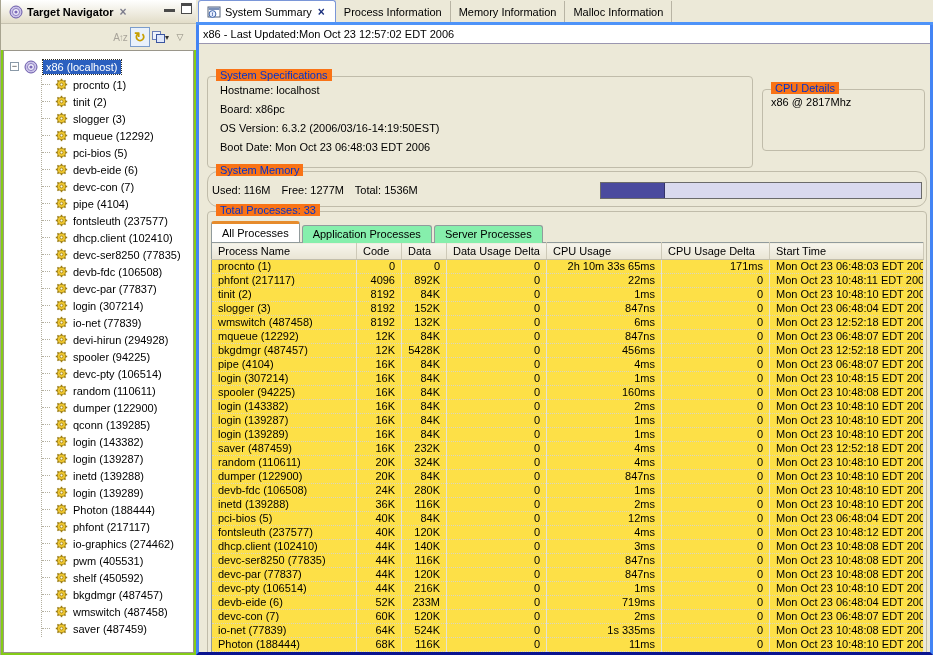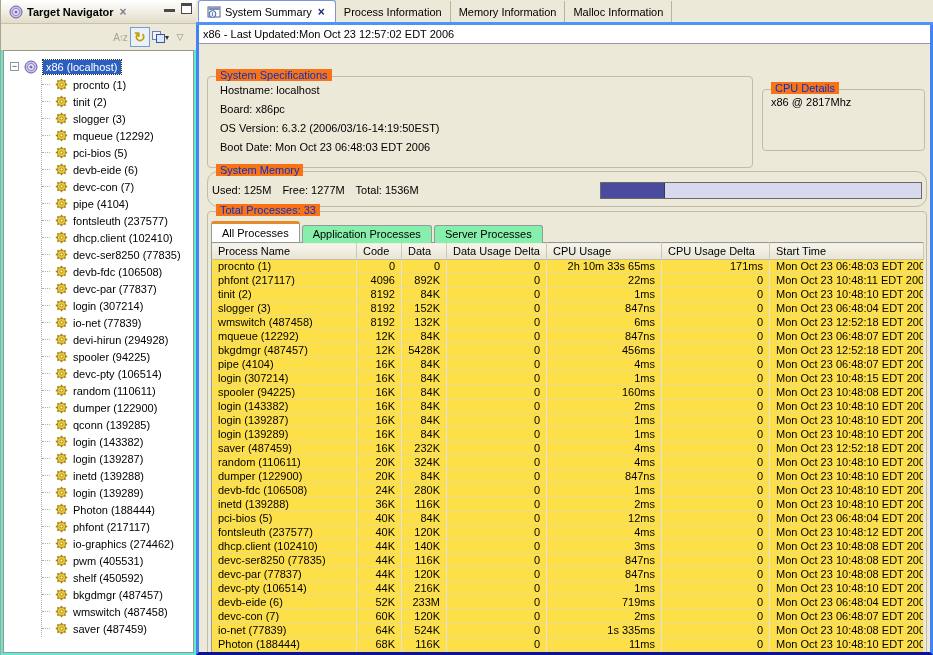--- a/index.html
+++ b/index.html
@@ -1,21 +1,21 @@
 <!DOCTYPE html>
 <html><head>
 <meta charset="utf-8">
 <style>
   * { margin:0; padding:0; box-sizing:border-box; }
   html,body { width:933px; height:655px; overflow:hidden; }
   body { font-family:"Liberation Sans", sans-serif; font-size:11px; color:#000; background:#ece9d8; }
   .app { display:flex; width:933px; height:655px; }
 
   
-  .nav-view { width:196px; flex:none; background:#5eead4; border-left:1px solid #a8a490; display:flex; flex-direction:column; }
+  .nav-view { width:196px; flex:none; background:#84cc16; border-left:1px solid #a8a490; display:flex; flex-direction:column; }
   .nav-tab-row { height:24px; display:flex; align-items:center; background:linear-gradient(#ffffff,#e2ddc8); border-bottom:1px solid #c6c2b0; padding-left:4px; position:relative; }
   .nav-tab { display:flex; align-items:center; gap:4px; padding:2px 4px; }
   .nav-tab-label { font-weight:bold; color:#000; }
   .x-glyph { color:#7c7c8c; font-weight:bold; font-size:12px; padding:0 2px; cursor:default; }
   .winbtns { position:absolute; right:4px; top:3px; display:flex; gap:6px; }
   .minbtn { width:11px; height:9px; border-bottom:3px solid #4a4a4a; }
   .maxbtn { width:11px; height:11px; border:1px solid #4a4a4a; border-top:3px solid #4a4a4a; background:#fff; }
 
   .nav-toolbar { height:26px; display:flex; align-items:center; justify-content:flex-end; padding-right:6px; background:#ece9d8; }
   .tb-ico { display:inline-flex; align-items:center; justify-content:center; height:20px; min-width:20px; border:1px solid transparent; }
@@ -622,21 +622,21 @@
 
         <div class="group g-cpu">
           <span class="gtitle">CPU Details</span>
           <div class="line">x86 @ 2817Mhz</div>
         </div>
 
         <div class="group g-mem">
           <span class="gtitle">System Memory</span>
           <div class="memrow">
             <span class="memtext">
-              <span>Used: 125M</span>
+              <span>Used: 116M</span>
               <span>Free: 1277M</span>
               <span>Total: 1536M</span>
             </span>
             <span class="membar">
               <span class="memfill" id="memfill" style="width: 20%;"></span>
             </span>
           </div>
         </div>
 
         <div class="group g-procs">

